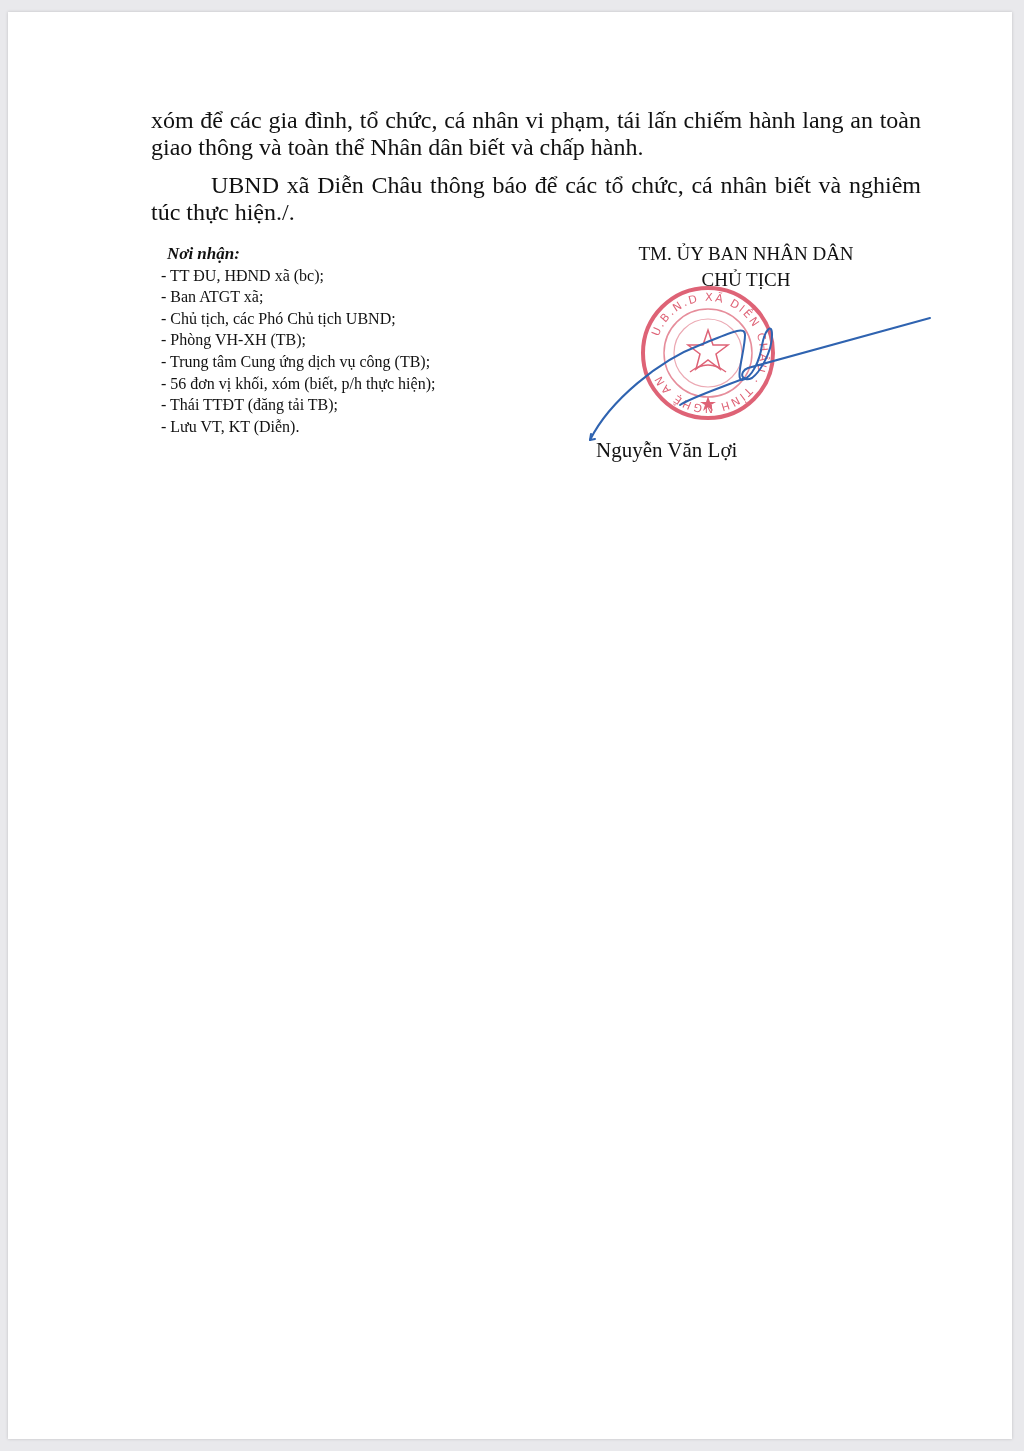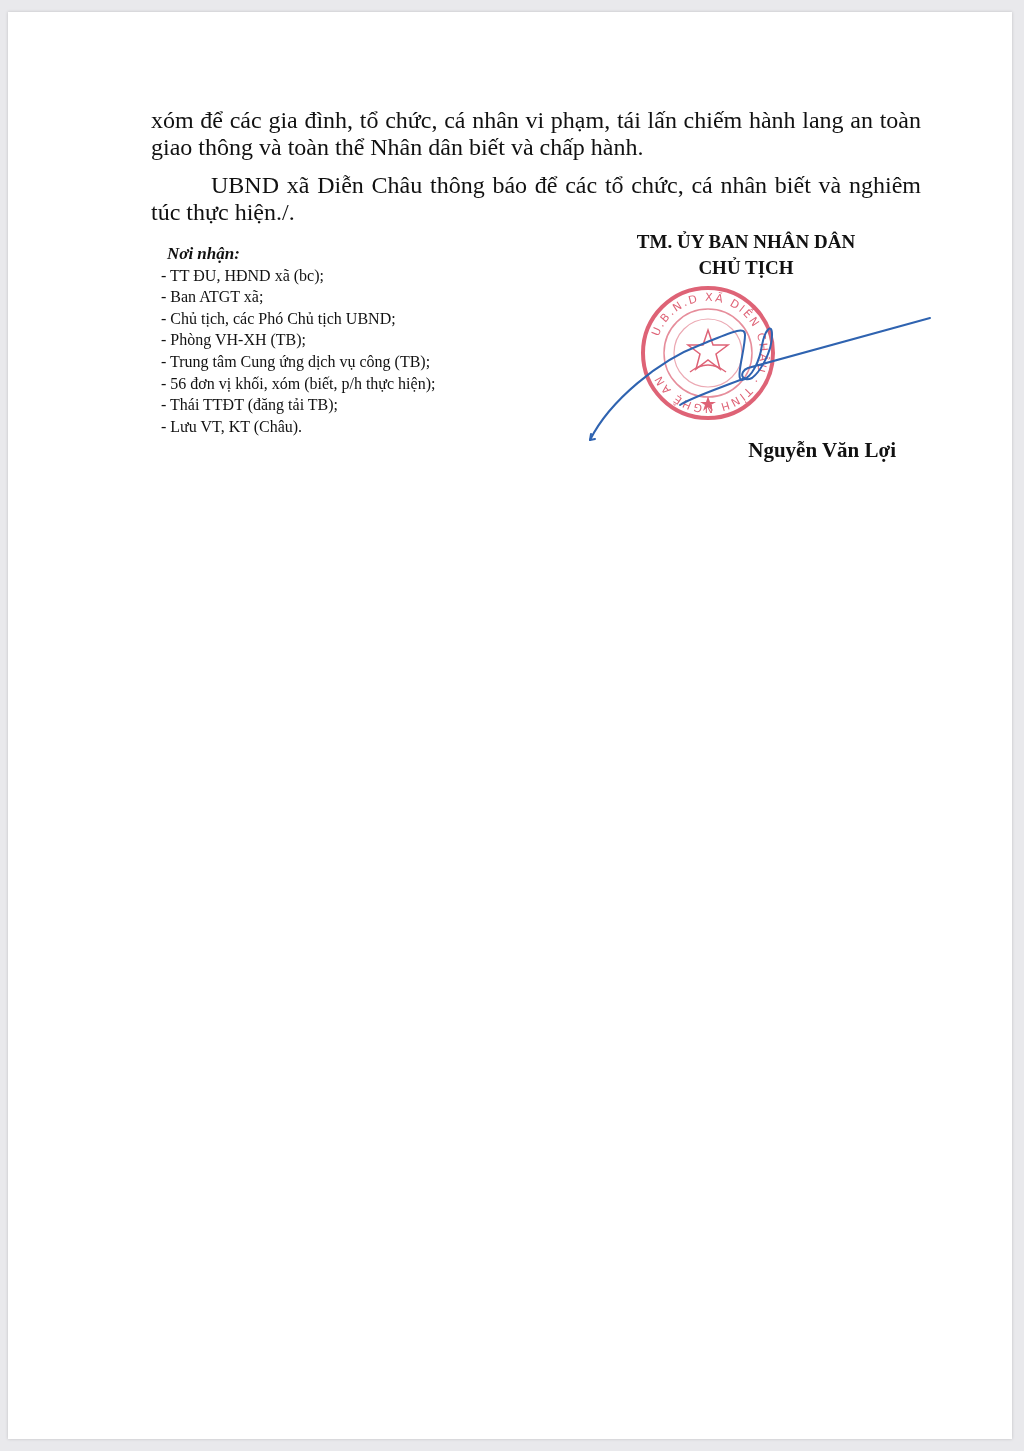--- a/index.html
+++ b/index.html
@@ -22,47 +22,47 @@
   }
   .para1 { top: 107px; }
   .para2 { top: 172px; text-indent: 60px; }
   .recipients {
     position: absolute; left: 161px; top: 243px; width: 340px;
     font-size: 16px; line-height: 21.6px;
   }
   .recipients .title { font-weight: bold; font-style: italic; font-size: 17px; padding-left: 6px; }
   .recipients .item { white-space: nowrap; }
   .sign-block {
-    position: absolute; left: 596px; top: 229px; width: 300px;
-    text-align: center; font-weight: bold; font-size: 19px; line-height: 26px;
+    position: absolute; left: 596px; top: 241px; width: 300px;
+    text-align: center; font-weight: normal; font-size: 19px; line-height: 26px;
   }
   .signer {
     position: absolute; left: 596px; top: 438px; width: 300px;
-    text-align: right; font-weight: bold; font-size: 21px;
+    text-align: left; font-weight: normal; font-size: 21px;
   }
   .stamp-sig { position: absolute; left: 0; top: 0; width: 1024px; height: 1451px; pointer-events: none; }
 </style>
 </head>
 <body>
 
 <div class="page"></div>
 
 <div class="body-text para1">xóm để các gia đình, tổ chức, cá nhân vi phạm, tái lấn chiếm hành lang an toàn giao thông  và toàn thể Nhân dân biết và chấp hành.</div>
 <div class="body-text para2">UBND xã Diễn Châu thông báo để các tổ chức, cá nhân biết và nghiêm túc thực hiện./.</div>
 
 <div class="recipients">
   <div class="title">Nơi nhận:</div>
   <div class="item">- TT ĐU, HĐND xã (bc);</div>
   <div class="item">- Ban ATGT xã;</div>
   <div class="item">- Chủ tịch, các Phó Chủ tịch UBND;</div>
   <div class="item">- Phòng VH-XH (TB);</div>
   <div class="item">- Trung tâm Cung ứng dịch vụ công (TB);</div>
   <div class="item">- 56 đơn vị khối,  xóm (biết, p/h thực hiện);</div>
   <div class="item">- Thái TTĐT (đăng tải TB);</div>
-  <div class="item">- Lưu VT, KT (Châu).</div>
+  <div class="item">- Lưu VT, KT (Diễn).</div>
 </div>
 
 <div class="sign-block">
   <div>TM. ỦY BAN NHÂN DÂN</div>
   <div>CHỦ TỊCH</div>
 </div>
 
 <svg class="stamp-sig" viewBox="0 0 1024 1451">
   <defs>
     <path id="stampArc" d="M 708 353 m -52 0 a 52 52 0 1 1 104 0 a 52 52 0 1 1 -104 0"></path>

